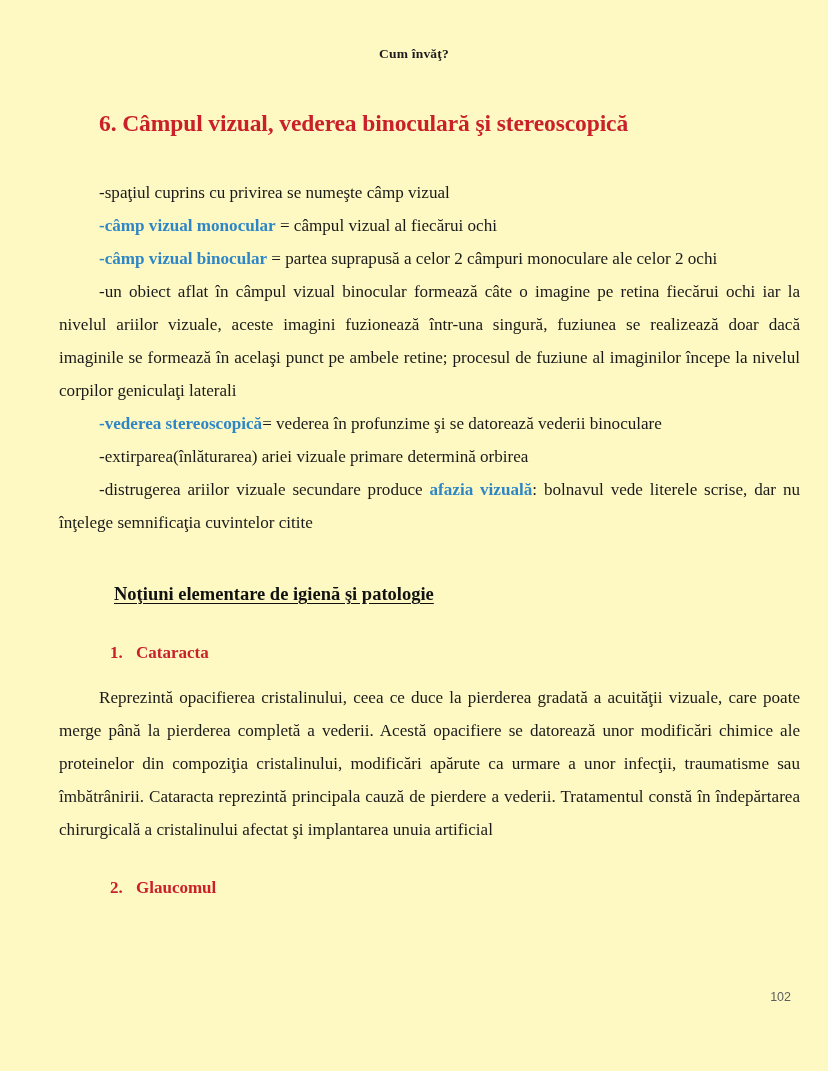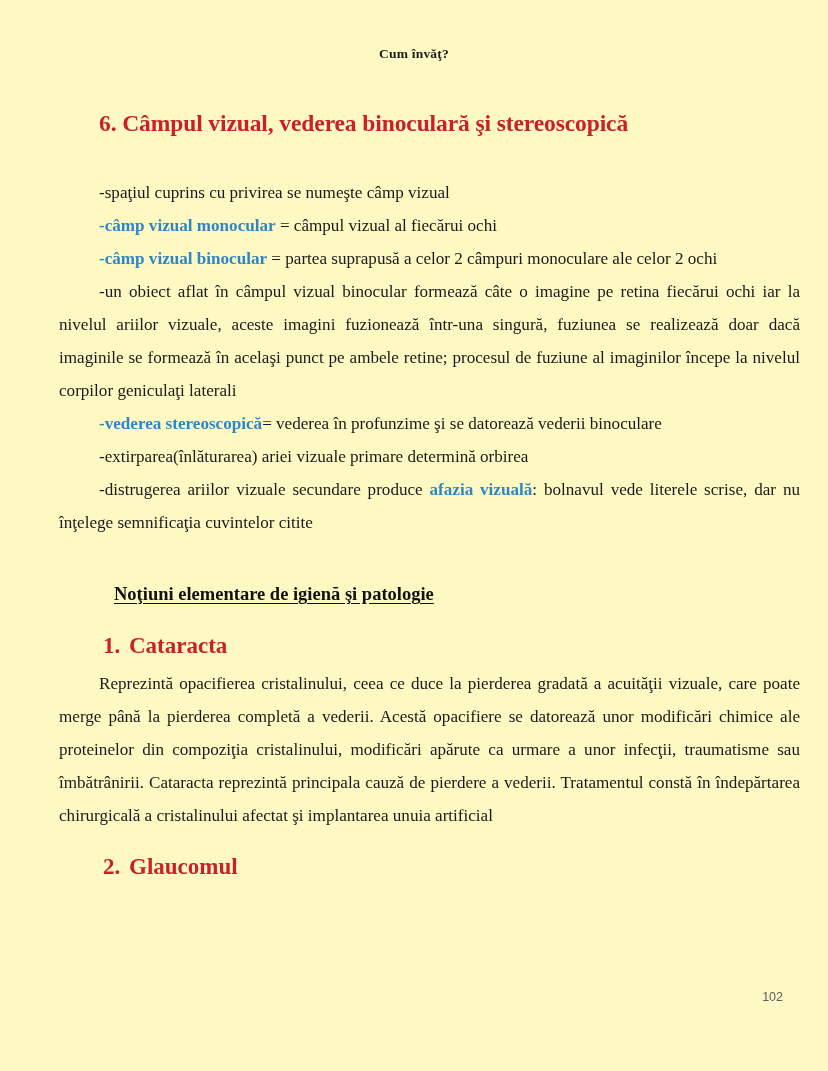--- a/index.html
+++ b/index.html
@@ -86,35 +86,35 @@
     padding-left: 55px;
     font-size: 18.5px;
     font-weight: bold;
     color: #111111;
     text-decoration: underline;
     text-underline-offset: 3px;
     line-height: 34px;
   }
 
   h3.item-heading {
-    margin: 4px;
+    margin: 11px;
     padding-left: 40px;
-    font-size: 23px;
+    font-size: 17px;
     font-weight: bold;
     color: #C9202A;
     line-height: 34px;
   }
   h3.item-heading .num {
     display: inline-block;
     width: 26px;
   }
 
   .page-number {
     position: absolute;
-    right: 45px;
+    right: 37px;
     top: 990px;
     font-family: "Liberation Sans", "DejaVu Sans", sans-serif;
     font-size: 12.5px;
     color: #5d5d5d;
   }
 </style>
 </head>
 <body>
 
 <div class="page">

